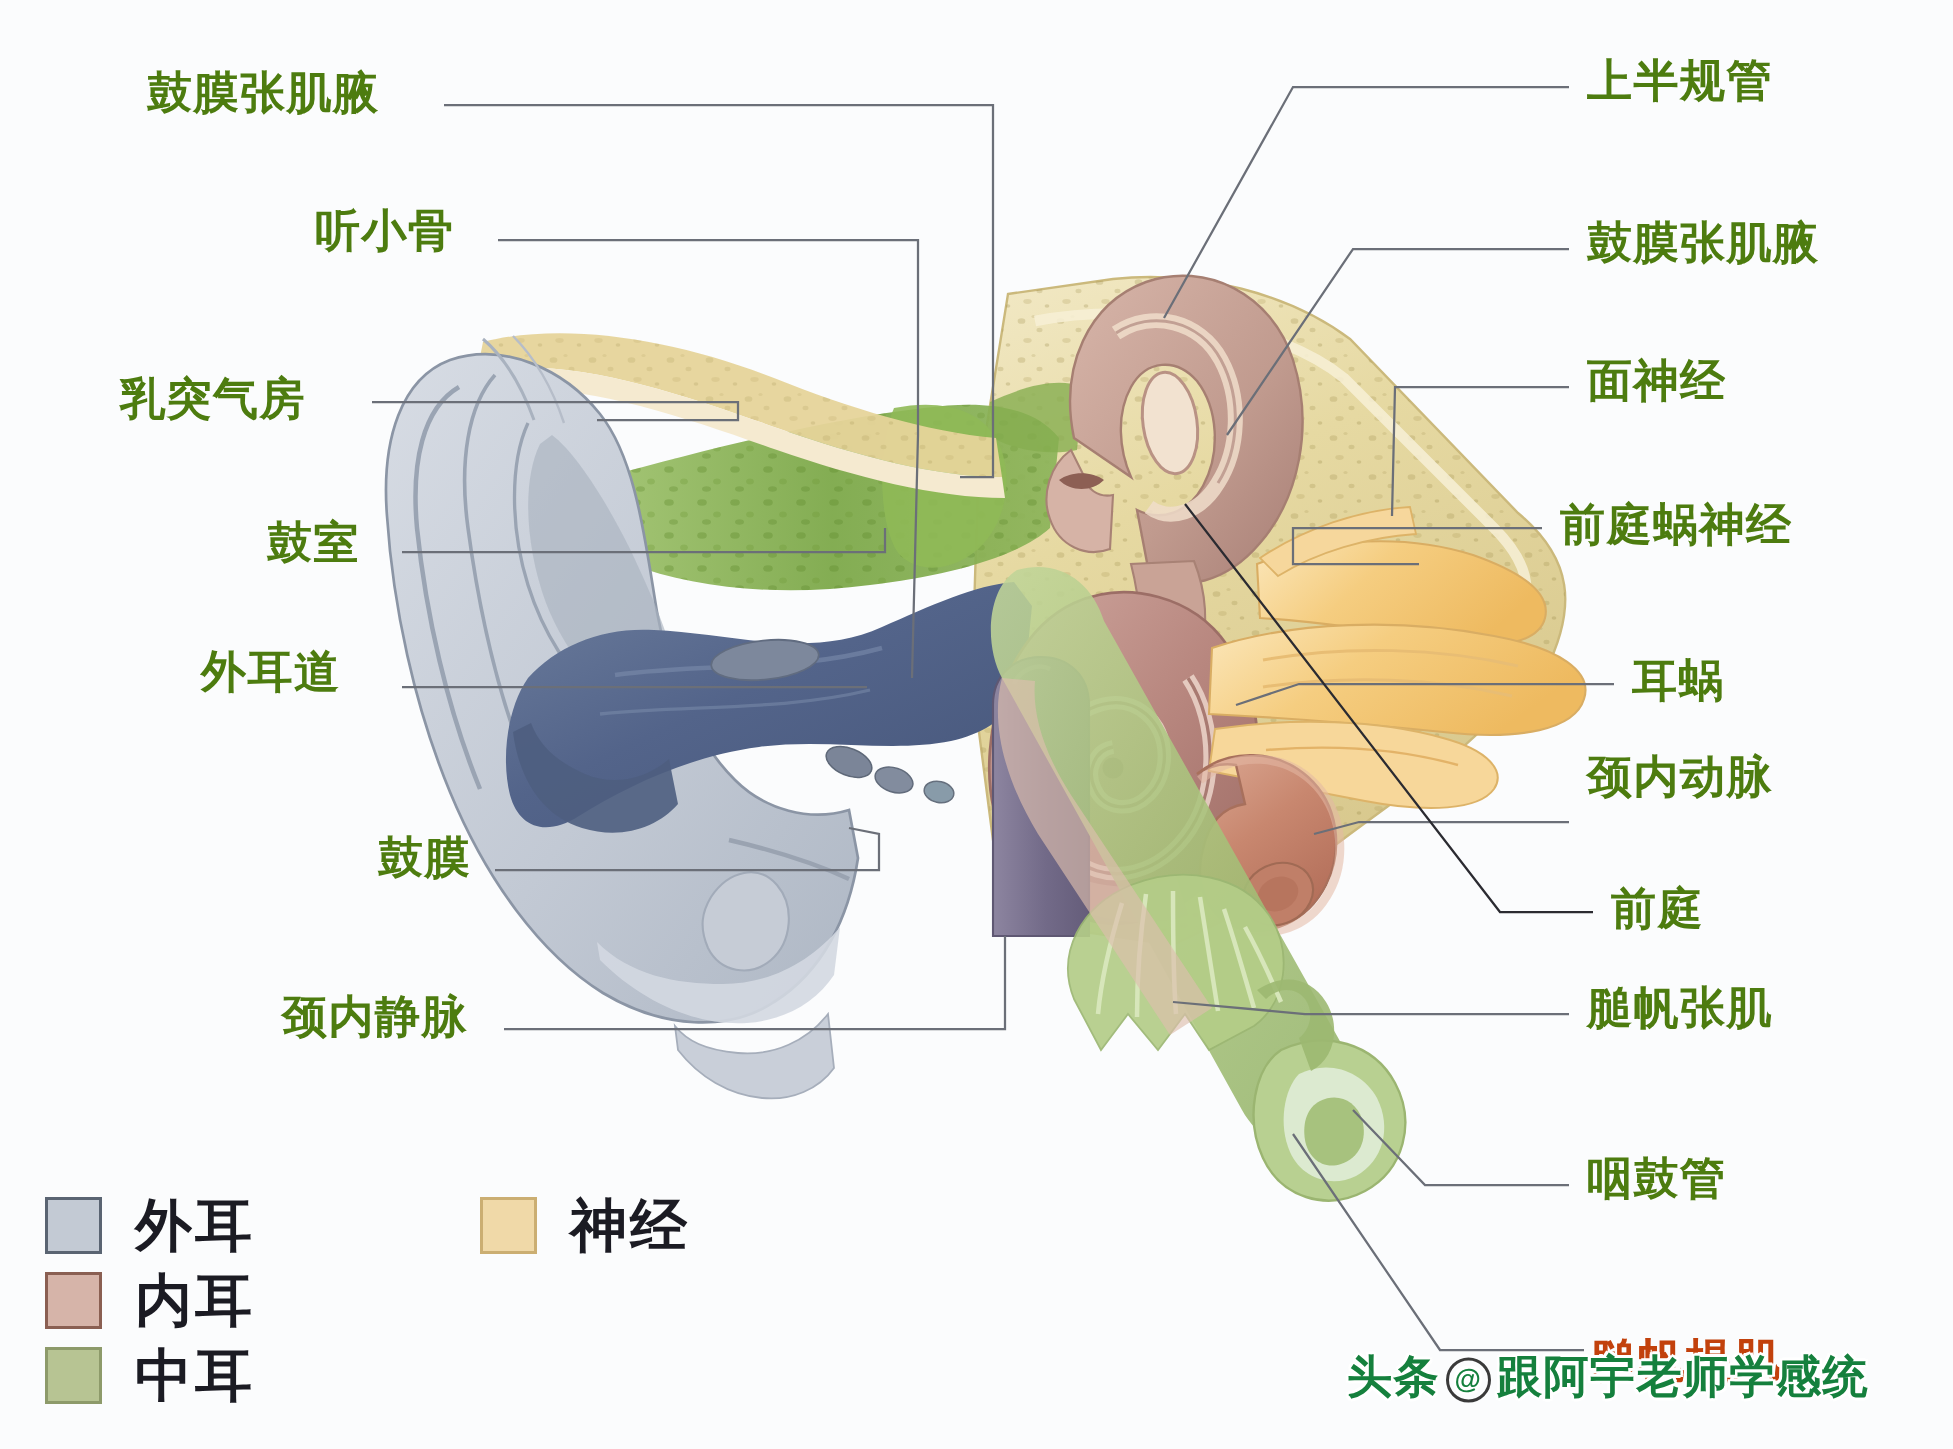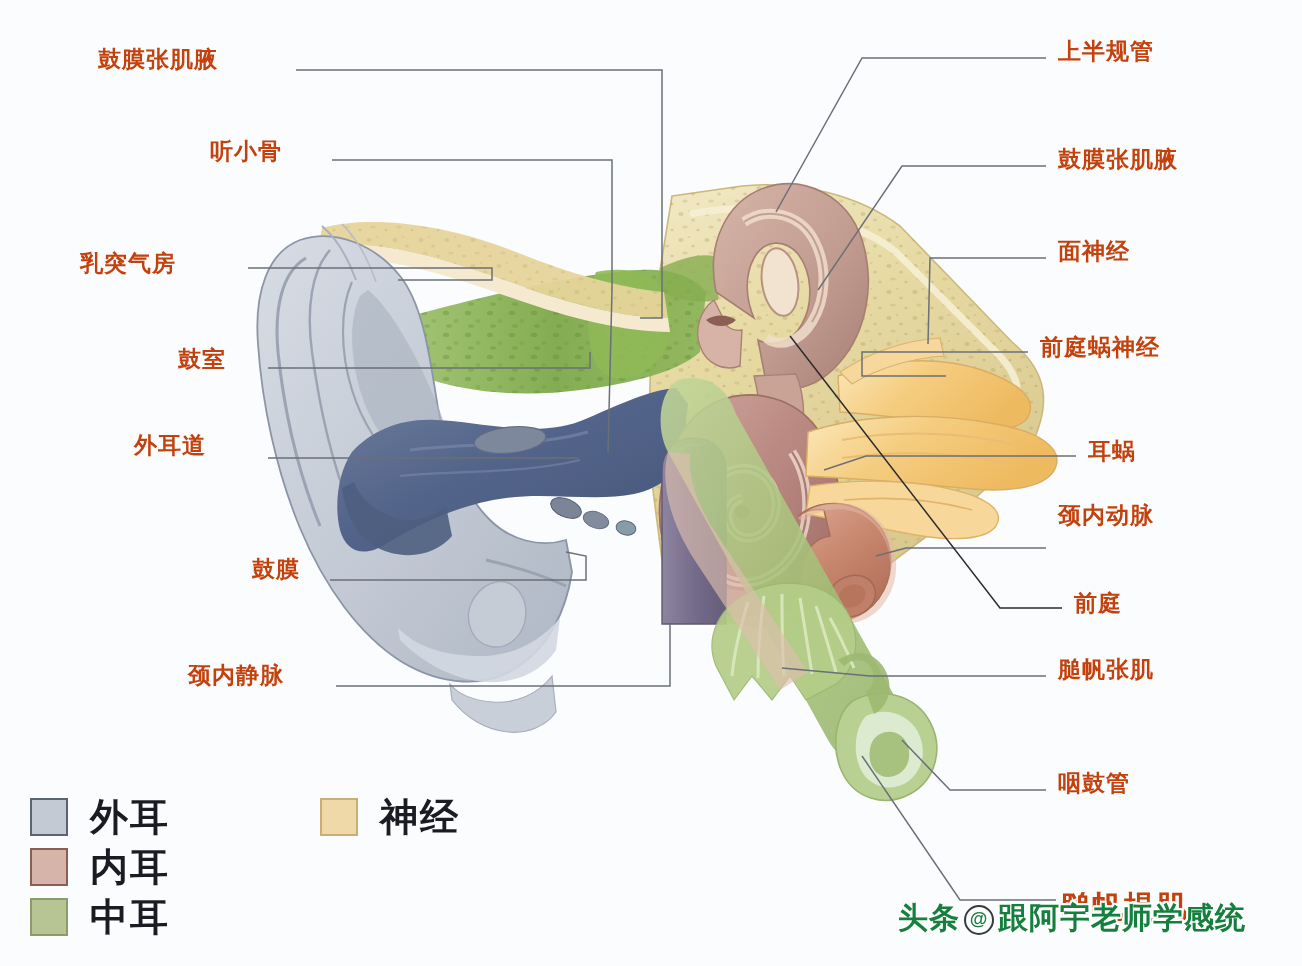--- a/index.html
+++ b/index.html
@@ -9,23 +9,23 @@
     background:#fbfcfd;
     font-family:"Liberation Sans","DejaVu Sans",sans-serif;
     overflow:hidden;position:relative;
   }
   #stage{position:absolute;left:0;top:0;width:1302px;height:966px;}
 
   .svg-layer{position:absolute;left:0;top:0;width:1302px;height:966px;}
 
   .lbl{
     position:absolute;
-    font-size:23px;
+    font-size:30px;
     font-weight:700;
-    color:#c2410c;
+    color:#4d7c0f;
     letter-spacing:1px;
     white-space:nowrap;
     line-height:1;
     font-family:"Liberation Sans","DejaVu Sans",sans-serif;
   }
   .lbl.right{ }
   .lbl.left{ text-align:right; }
 
   
   #legend{position:absolute;left:30px;top:792px;width:430px;height:150px;}

